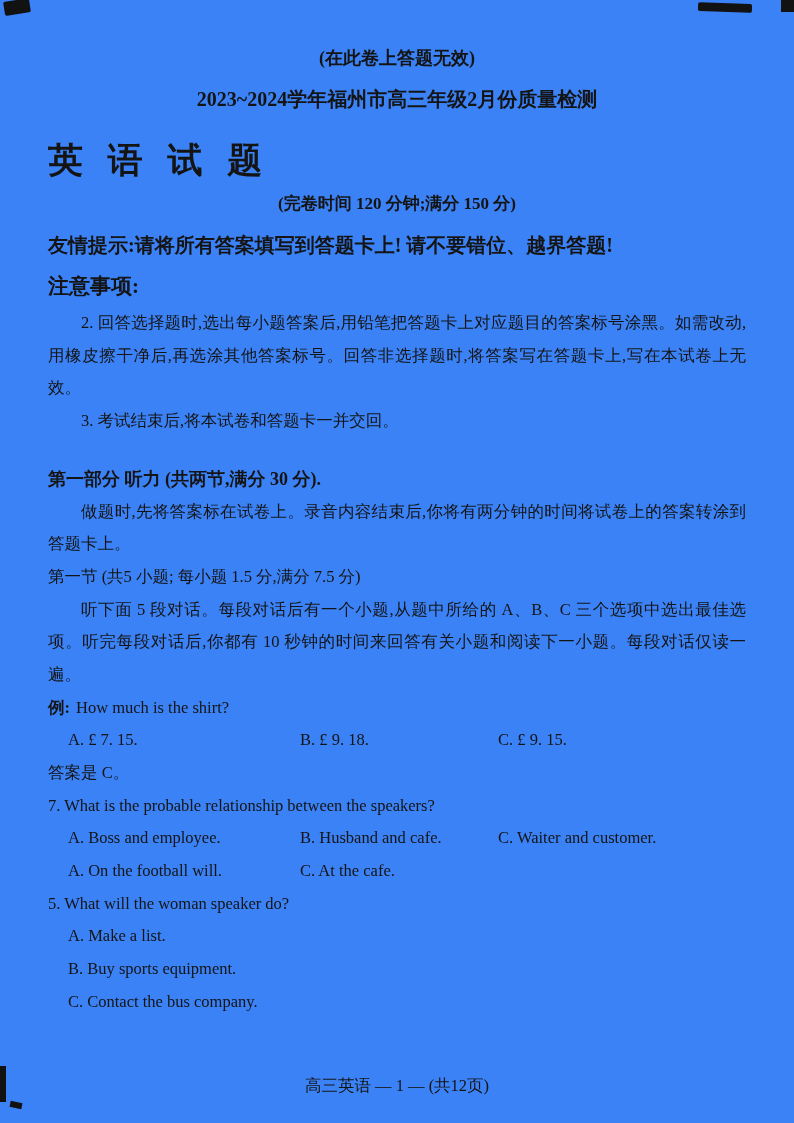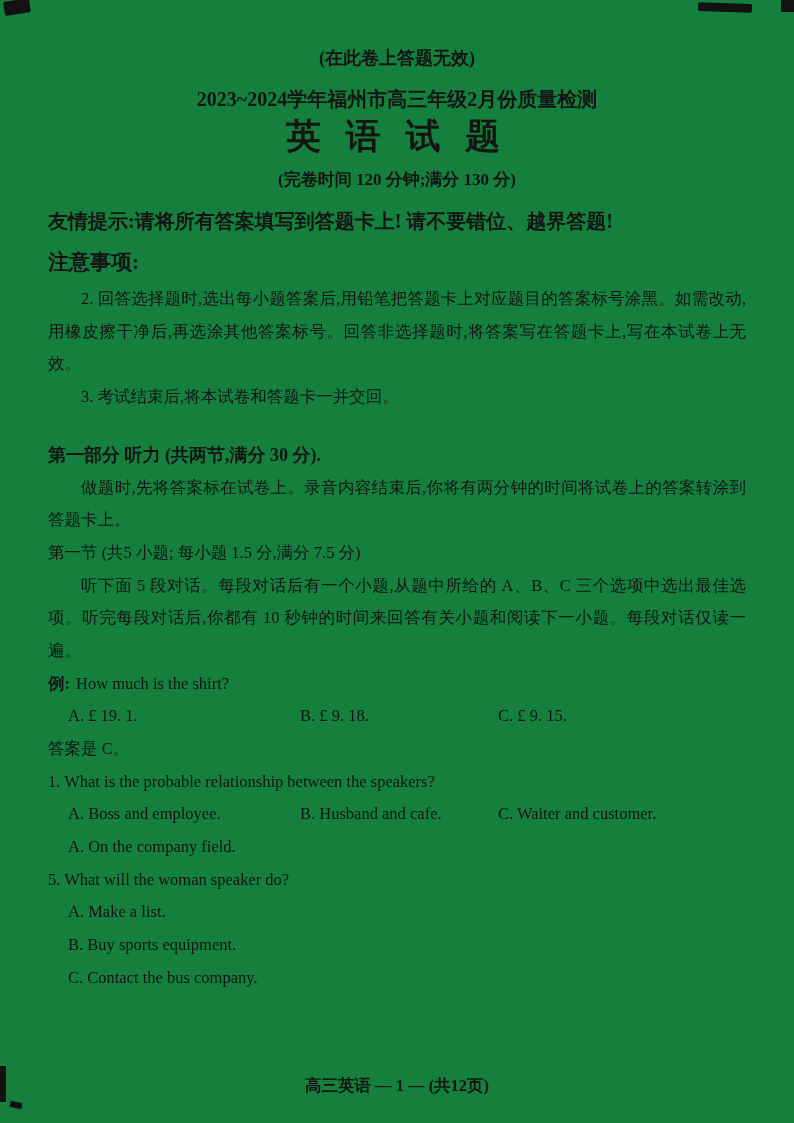--- a/index.html
+++ b/index.html
@@ -2,32 +2,32 @@
 <html><head>
 <meta charset="utf-8">
 <style>
   * { margin: 0; padding: 0; box-sizing: border-box; }
   html, body { background: #d9d9d9; }
   .page {
     position: relative;
     width: 794px;
     height: 1123px;
     margin: 0 auto;
-    background: #15803d;
+    background: #3b82f6;
     color: #141414;
     font-family: "Liberation Serif", "DejaVu Serif", serif;
     overflow: hidden;
   }
   .content { padding: 38px 48px 0 48px; }
 
   .center { text-align: center; }
 
   .notice   { font-size: 18px; font-weight: 700; margin-top: 8px; }
   .session  { font-size: 20px; font-weight: 700; margin-top: 16px; }
-  .title    { font-size: 35px; font-weight: 700; text-align: center; margin-top: 0; letter-spacing: 8px; }
+  .title    { font-size: 35px; font-weight: 700; text-align: left; margin-top: 24px; letter-spacing: 8px; }
   .timeinfo { font-size: 17px; font-weight: 700; margin-top: 8px; }
   .tip      { font-size: 20px; font-weight: 700; margin-top: 16px; line-height: 1.4; }
   .notes-head { font-size: 21px; font-weight: 700; margin-top: 8px; line-height: 1.9; }
 
   .para { font-size: 16.5px; line-height: 1.98; text-align: justify; }
   .indent { text-indent: 2em; }
 
   .part-head { font-size: 18px; font-weight: 700; margin-top: 24px; line-height: 1.9; }
 
   .example-label { font-weight: 700; margin-right: 6px; }
@@ -40,21 +40,21 @@
     line-height: 1.98;
   }
   .opt-stack { padding-left: 20px; }
 
   .footer {
     position: absolute;
     left: 0; right: 0;
     bottom: 26px;
     text-align: center;
     font-size: 16.5px;
-    font-weight: 700;
+    font-weight: 400;
   }
 
   
   .artifact { position: absolute; background: #121212; }
   .a1 { left: 4px;  top: 0;      width: 26px; height: 14px; transform: rotate(-9deg); border-radius: 2px; }
   .a2 { left: 698px; top: 3px;   width: 54px; height: 9px;  transform: rotate(2deg);  border-radius: 2px; }
   .a3 { right: 0;   top: 0;      width: 13px; height: 12px; }
   .a4 { left: 0;    top: 1066px; width: 6px;  height: 36px; }
   .a5 { left: 10px; top: 1102px; width: 12px; height: 6px;  transform: rotate(12deg); }
 </style>
@@ -67,51 +67,52 @@
   <div class="artifact a2"></div>
   <div class="artifact a3"></div>
   <div class="artifact a4"></div>
   <div class="artifact a5"></div>
 
   <div class="content">
 
     <p class="notice center">(在此卷上答题无效)</p>
     <p class="session center">2023~2024学年福州市高三年级2月份质量检测</p>
     <h1 class="title">英 语 试 题</h1>
-    <p class="timeinfo center">(完卷时间 120 分钟;满分 130 分)</p>
+    <p class="timeinfo center">(完卷时间 120 分钟;满分 150 分)</p>
     <p class="tip">友情提示:请将所有答案填写到答题卡上! 请不要错位、越界答题!</p>
 
     <p class="notes-head">注意事项:</p>
     <p class="para indent">2. 回答选择题时,选出每小题答案后,用铅笔把答题卡上对应题目的答案标号涂黑。如需改动,用橡皮擦干净后,再选涂其他答案标号。回答非选择题时,将答案写在答题卡上,写在本试卷上无效。</p>
     <p class="para indent">3. 考试结束后,将本试卷和答题卡一并交回。</p>
 
     <p class="part-head">第一部分 听力 (共两节,满分 30 分).</p>
     <p class="para indent">做题时,先将答案标在试卷上。录音内容结束后,你将有两分钟的时间将试卷上的答案转涂到答题卡上。</p>
     <p class="para">第一节 (共5 小题; 每小题 1.5 分,满分 7.5 分)</p>
     <p class="para indent">听下面 5 段对话。每段对话后有一个小题,从题中所给的 A、B、C 三个选项中选出最佳选项。听完每段对话后,你都有 10 秒钟的时间来回答有关小题和阅读下一小题。每段对话仅读一遍。</p>
 
     <p class="para"><span class="example-label">例:</span><span>How much is the shirt?</span></p>
 
     <div class="opts">
-      <span>A. £ 19. 1.</span>
+      <span>A. £ 7. 15.</span>
       <span>B. £ 9. 18.</span>
       <span>C. £ 9. 15.</span>
     </div>
 
     <p class="para">答案是 C。</p>
 
-    <p class="para">1. What is the probable relationship between the speakers?</p>
+    <p class="para">7. What is the probable relationship between the speakers?</p>
     <div class="opts">
       <span>A. Boss and employee.</span>
       <span>B. Husband and cafe.</span>
       <span>C. Waiter and customer.</span>
     </div>
 
     <div class="opts">
-      <span>A. On the company field.</span>
+      <span>A. On the football will.</span>
+      <span>C. At the cafe.</span>
     </div>
 
     <p class="para">5. What will the woman speaker do?</p>
     <p class="para opt-stack">A. Make a list.</p>
     <p class="para opt-stack">B. Buy sports equipment.</p>
     <p class="para opt-stack">C. Contact the bus company.</p>
 
   </div>
 
   <div class="footer">高三英语 — 1 — (共12页)</div>

